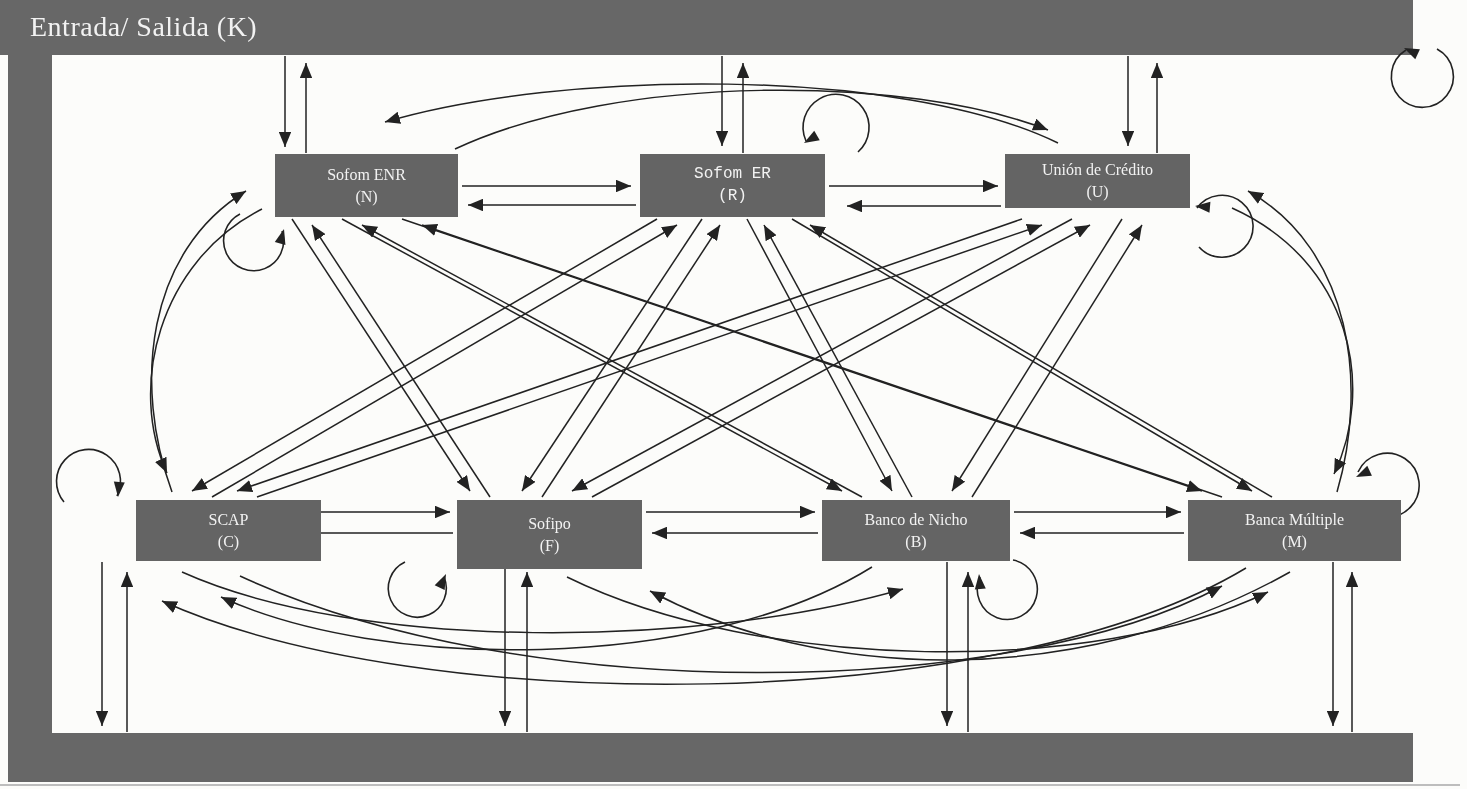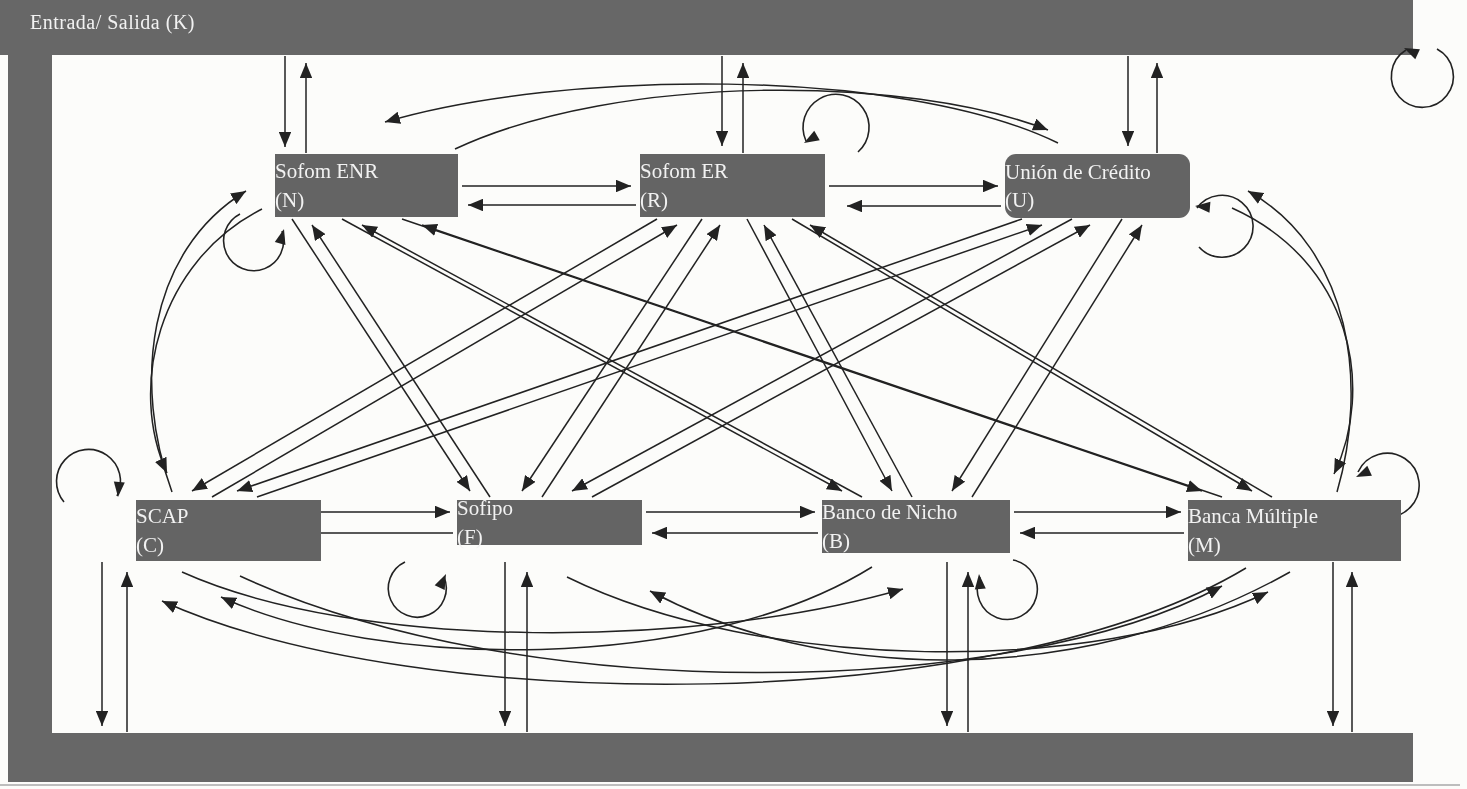--- a/index.html
+++ b/index.html
@@ -11,31 +11,31 @@
     background:var(--background);
     font-family:"Liberation Serif","DejaVu Serif",serif;
   }
   .bar{position:absolute; background:var(--bar);}
   #bar-top{left:0; top:0; width:1413px; height:55px;}
   #bar-left{left:8px; top:55px; width:44px; height:678px;}
   #bar-bottom{left:8px; top:733px; width:1405px; height:49px;}
   #baseline{position:absolute; left:0; top:784px; width:1460px; height:2px; background:#bdbdbd;}
   #frame-label{
     position:absolute; left:30px; top:11px; color:var(--text);
-    font-size:20px; letter-spacing:.5px;
+    font-size:28px; letter-spacing:.5px;
   }
   svg#wires{position:absolute; left:0; top:0;}
   .edge{fill:none; stroke:var(--line); stroke-width:1.5; marker-end:url(#ah);}
   .loop{fill:none; stroke:var(--line); stroke-width:1.6;}
   .head{fill:var(--line); stroke:none;}
   #ah path{fill:var(--line);}
   .node{
     position:absolute; background:var(--node); color:var(--text);
-    display:flex; flex-direction:column; align-items:flex-start; justify-content:center;
-    text-align:center; font-size:21px; line-height:1.35;
+    display:flex; flex-direction:column; align-items:center; justify-content:center;
+    text-align:center; font-size:16px; line-height:1.35;
   }
 </style>
 </head>
 <body>
 
 <div id="stage">
 
   <div class="bar" id="bar-top">
     <div id="frame-label">Entrada/ Salida (K)</div>
   </div>
@@ -135,37 +135,37 @@
       <polygon class="head" points="0,0 -15,-5.5 -15,5.5" transform="translate(979,574) rotate(-95)"></polygon>
       <path class="loop" d="M1362,505 A32,32 0 1 0 1358,472"></path>
       <polygon class="head" points="0,0 -15,-5.5 -15,5.5" transform="translate(1356,477) rotate(155)"></polygon>
     </g>
   </svg>
 
   <div class="node" style="left:275px; top:154px; width:183px; height:63px;">
     <span>Sofom ENR</span>
     <span>(N)</span>
   </div>
-  <div class="node" style="left:640px; top:154px; width:185px; height:63px;">
+  <div class="node" style="left:640px; top:154px; width:185px; height:63px;font-family:Liberation Mono, monospace;">
     <span>Sofom ER</span>
     <span>(R)</span>
   </div>
-  <div class="node" style="left:1005px; top:154px; width:185px; height:64px;border-radius:11px;">
+  <div class="node" style="left:1005px; top:154px; width:185px; height:54px;">
     <span>Unión de Crédito</span>
     <span>(U)</span>
   </div>
   <div class="node" style="left:92px; top:500px; width:185px; height:61px;margin-left:44px;">
     <span>SCAP</span>
     <span>(C)</span>
   </div>
-  <div class="node" style="left:457px; top:500px; width:185px; height:45px;">
+  <div class="node" style="left:457px; top:500px; width:185px; height:69px;">
     <span>Sofipo</span>
     <span>(F)</span>
   </div>
-  <div class="node" style="left:822px; top:500px; width:188px; height:53px;">
+  <div class="node" style="left:822px; top:500px; width:188px; height:61px;">
     <span>Banco de Nicho</span>
     <span>(B)</span>
   </div>
   <div class="node" style="left:1188px; top:500px; width:213px; height:61px;">
     <span>Banca Múltiple</span>
     <span>(M)</span>
   </div>
 
 </div>
 

